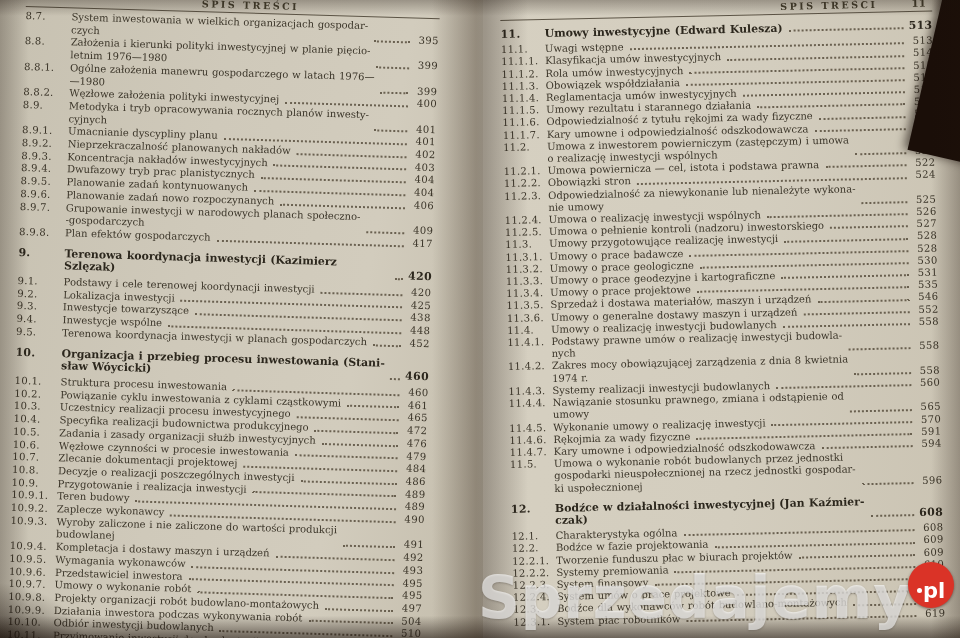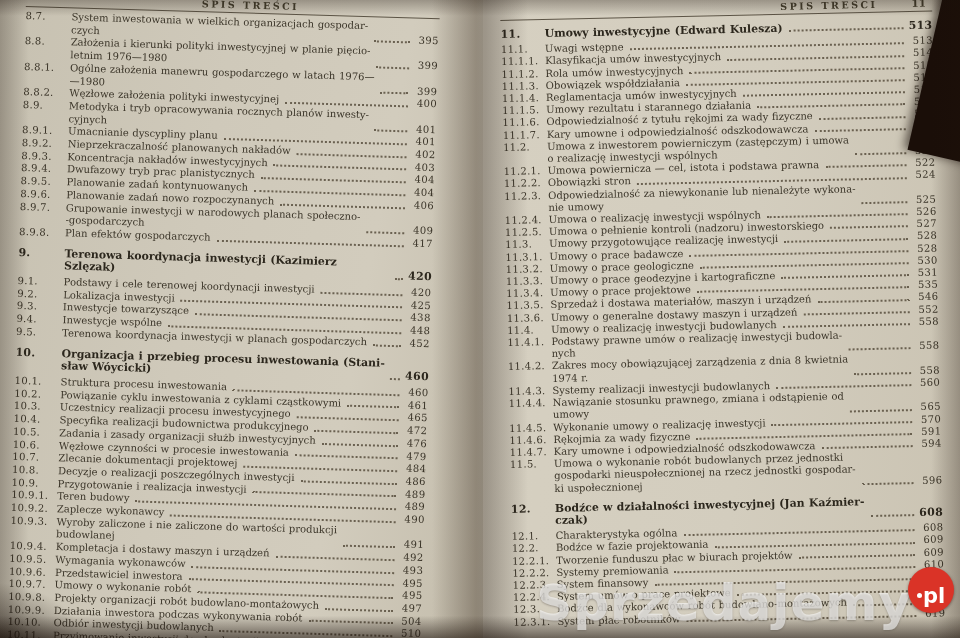--- a/index.html
+++ b/index.html
@@ -44,21 +44,21 @@
         rgba(40,26,14,.34) 49.6%,rgba(25,15,9,.30) 50.6%,rgba(30,20,12,0) 55%,
         rgba(30,20,12,0) 97%,rgba(30,18,10,.30) 100%),
      linear-gradient(0deg,rgba(22,12,6,.55) 0,rgba(22,12,6,0) 3.5%),
      linear-gradient(180deg,rgba(25,15,8,.30) 0,rgba(25,15,8,0) 2.5%),
      radial-gradient(ellipse 130% 120% at 50% 42%,rgba(0,0,0,0) 60%,rgba(28,16,9,.22) 86%,rgba(22,12,6,.45) 100%);}
   .corner-bl{position:absolute;left:-30px;bottom:-34px;width:120px;height:90px;pointer-events:none;
              background:radial-gradient(ellipse at 20% 80%,rgba(18,10,5,.75),rgba(18,10,5,0) 70%);}
   
   .watermark{position:absolute;right:6px;bottom:6px;display:flex;align-items:center;
              font-family:"DejaVu Sans","Liberation Sans",sans-serif;pointer-events:none;}
-  .wm-text{font-size:50px;font-weight:bold;letter-spacing:1px;color:rgba(255,255,255,.55);
+  .wm-text{font-size:58px;font-weight:bold;letter-spacing:1px;color:rgba(255,255,255,.55);
            text-shadow:0 1px 2px rgba(90,85,75,.45), 0 0 1px rgba(255,255,255,.3);}
   .wm-badge{width:46px;height:46px;border-radius:50%;background:#da3327;flex:none;
             margin-left:-4px;margin-top:-26px;display:flex;align-items:center;justify-content:center;
             box-shadow:0 1px 3px rgba(40,10,5,.5);}
   .wm-dot{width:5px;height:5px;border-radius:50%;background:#fff;margin:10px 1px 0 0;}
   .wm-pl{color:#fff;font-size:21px;font-weight:bold;line-height:1;margin-top:12px;}
 </style>
 </head>
 <body>
 

